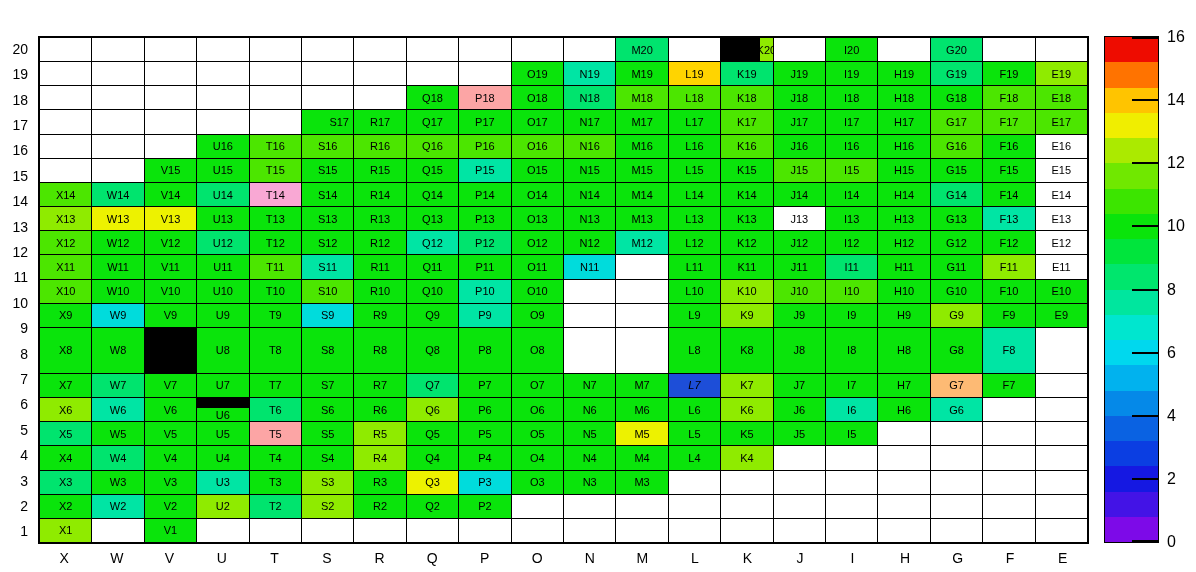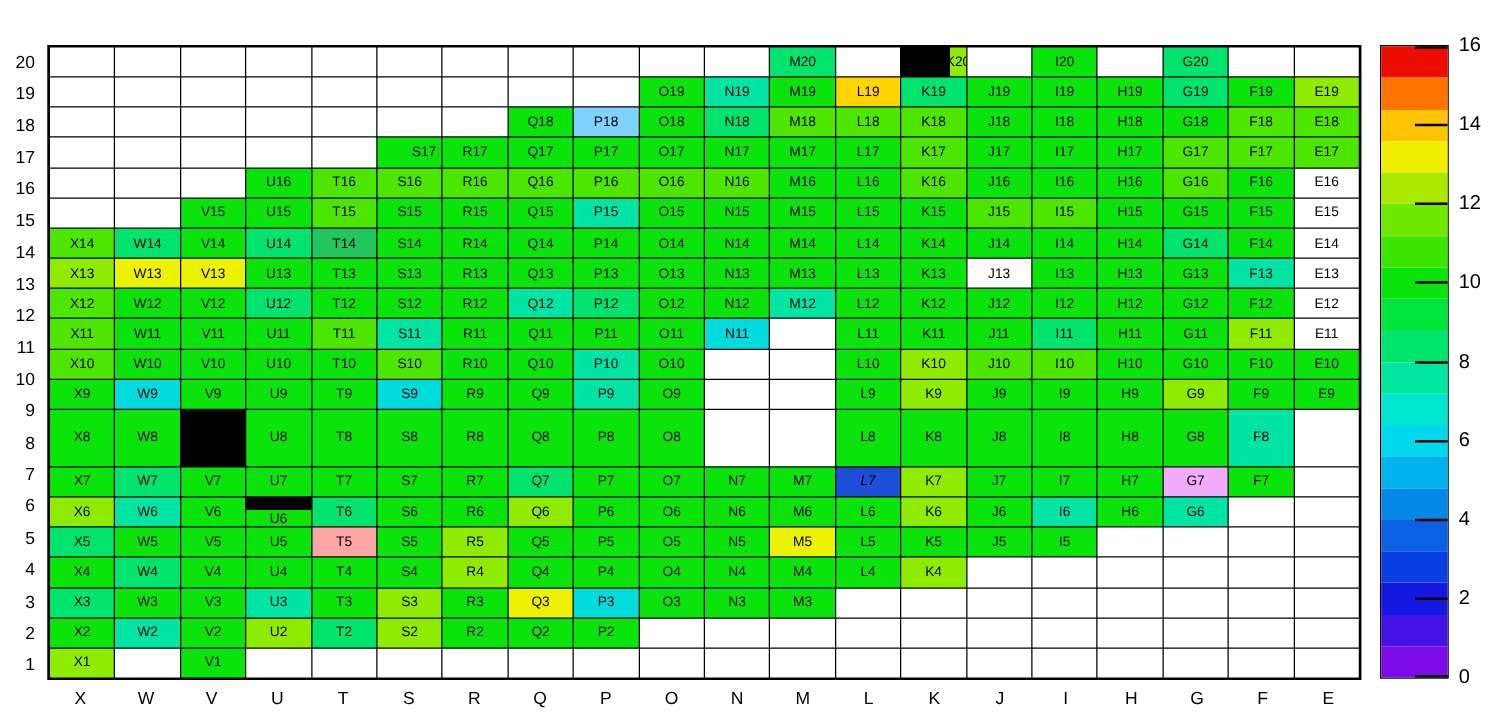--- a/index.html
+++ b/index.html
@@ -95,21 +95,21 @@
       <div class="cell" style="background: rgb(10, 228, 11);">F19</div>
       <div class="cell" style="background: rgb(143, 235, 0);">E19</div>
       <div class="cell"></div>
       <div class="cell"></div>
       <div class="cell"></div>
       <div class="cell"></div>
       <div class="cell"></div>
       <div class="cell"></div>
       <div class="cell"></div>
       <div class="cell" style="background: rgb(10, 228, 11);">Q18</div>
-      <div class="cell" style="background: #7dd3fc;">P18</div>
+      <div class="cell" style="background: #fca5a5;">P18</div>
       <div class="cell" style="background: rgb(10, 228, 11);">O18</div>
       <div class="cell" style="background: rgb(0, 228, 110);">N18</div>
       <div class="cell" style="background: rgb(76, 230, 0);">M18</div>
       <div class="cell" style="background: rgb(76, 230, 0);">L18</div>
       <div class="cell" style="background: rgb(76, 230, 0);">K18</div>
       <div class="cell" style="background: rgb(10, 228, 11);">J18</div>
       <div class="cell" style="background: rgb(10, 228, 11);">I18</div>
       <div class="cell" style="background: rgb(10, 228, 11);">H18</div>
       <div class="cell" style="background: rgb(10, 228, 11);">G18</div>
       <div class="cell" style="background: rgb(76, 230, 0);">F18</div>
@@ -171,21 +171,21 @@
       <div class="cell" style="background: rgb(76, 230, 0);">J15</div>
       <div class="cell" style="background: rgb(76, 230, 0);">I15</div>
       <div class="cell" style="background: rgb(10, 228, 11);">H15</div>
       <div class="cell" style="background: rgb(10, 228, 11);">G15</div>
       <div class="cell" style="background: rgb(10, 228, 11);">F15</div>
       <div class="cell" style="background: rgb(255, 255, 255);">E15</div>
       <div class="cell" style="background: rgb(76, 230, 0);">X14</div>
       <div class="cell" style="background: rgb(0, 228, 110);">W14</div>
       <div class="cell" style="background: rgb(10, 228, 11);">V14</div>
       <div class="cell" style="background: rgb(0, 228, 110);">U14</div>
-      <div class="cell" style="background: #22c55e;">T14</div>
+      <div class="cell" style="background: #f9a8d4;">T14</div>
       <div class="cell" style="background: rgb(10, 228, 11);">S14</div>
       <div class="cell" style="background: rgb(10, 228, 11);">R14</div>
       <div class="cell" style="background: rgb(10, 228, 11);">Q14</div>
       <div class="cell" style="background: rgb(10, 228, 11);">P14</div>
       <div class="cell" style="background: rgb(10, 228, 11);">O14</div>
       <div class="cell" style="background: rgb(10, 228, 11);">N14</div>
       <div class="cell" style="background: rgb(10, 228, 11);">M14</div>
       <div class="cell" style="background: rgb(10, 228, 11);">L14</div>
       <div class="cell" style="background: rgb(10, 228, 11);">K14</div>
       <div class="cell" style="background: rgb(10, 228, 11);">J14</div>
@@ -324,21 +324,21 @@
       <div class="cell" style="background: rgb(0, 228, 110);">Q7</div>
       <div class="cell" style="background: rgb(10, 228, 11);">P7</div>
       <div class="cell" style="background: rgb(10, 228, 11);">O7</div>
       <div class="cell" style="background: rgb(10, 228, 11);">N7</div>
       <div class="cell" style="background: rgb(10, 228, 11);">M7</div>
       <div class="cell" style="background: #1d4ed8; font-style: italic;">L7</div>
       <div class="cell" style="background: rgb(143, 235, 0);">K7</div>
       <div class="cell" style="background: rgb(10, 228, 11);">J7</div>
       <div class="cell" style="background: rgb(10, 228, 11);">I7</div>
       <div class="cell" style="background: rgb(10, 228, 11);">H7</div>
-      <div class="cell" style="background: #f0abfc;">G7</div>
+      <div class="cell" style="background: #fdba74;">G7</div>
       <div class="cell" style="background: rgb(10, 228, 11);">F7</div>
       <div class="cell"></div>
       <div class="cell" style="background: rgb(143, 235, 0);">X6</div>
       <div class="cell" style="background: rgb(0, 229, 164);">W6</div>
       <div class="cell" style="background: rgb(10, 228, 11);">V6</div>
       <div class="cell" style="background: rgb(10, 228, 11); margin-top: 10px;">U6</div>
       <div class="cell" style="background: rgb(0, 228, 110);">T6</div>
       <div class="cell" style="background: rgb(10, 228, 11);">S6</div>
       <div class="cell" style="background: rgb(10, 228, 11);">R6</div>
       <div class="cell" style="background: rgb(143, 235, 0);">Q6</div>

